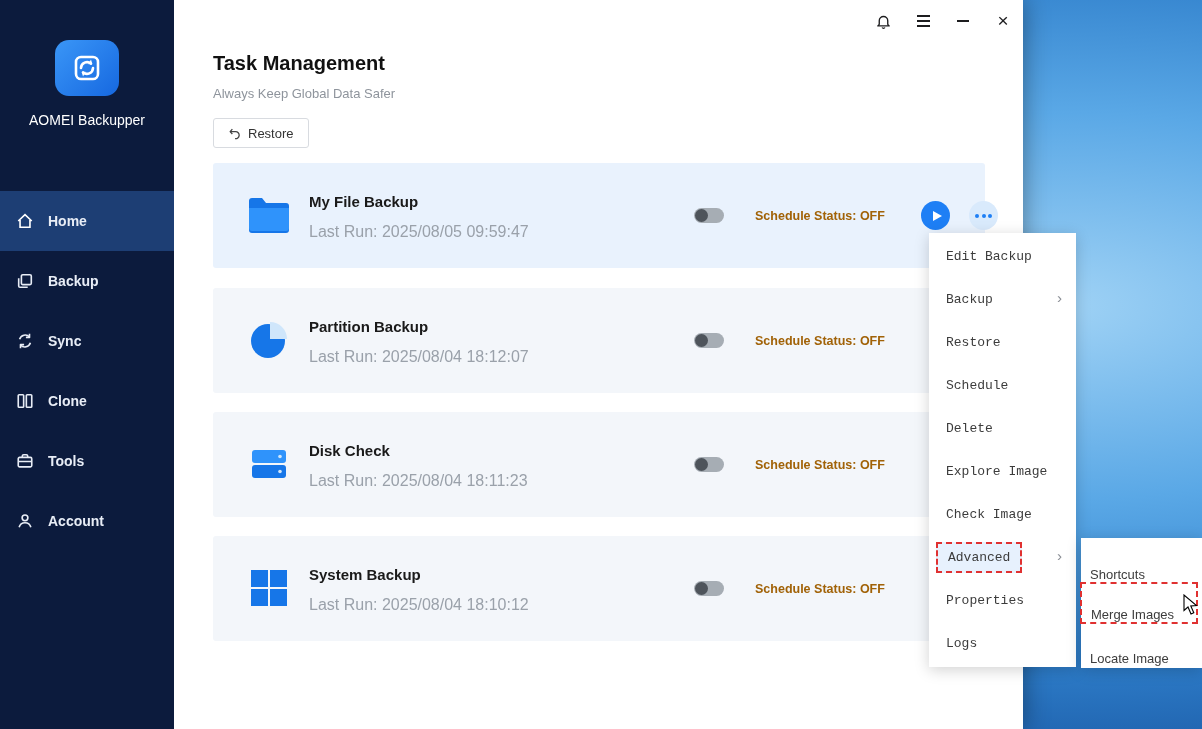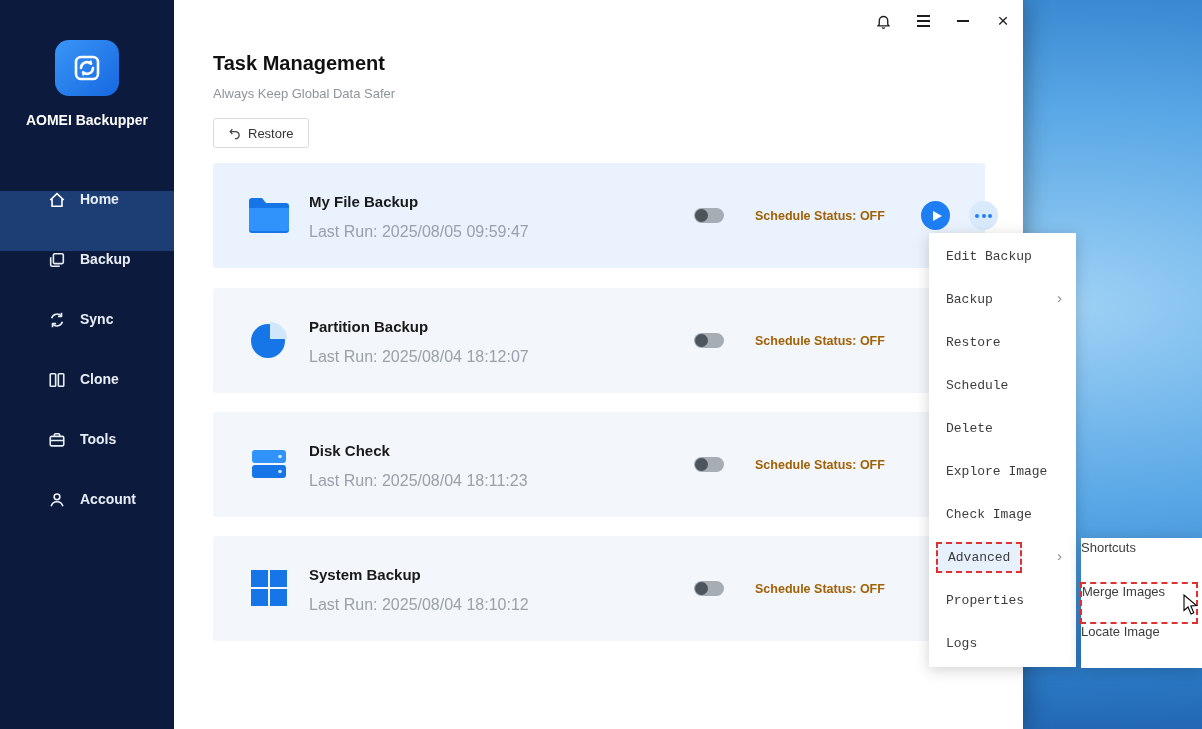--- a/index.html
+++ b/index.html
@@ -14,23 +14,23 @@
   }
 
   
   .app-window { position:absolute; left:0; top:0; width:1023px; height:729px; background:#fff; box-shadow:0 0 24px rgba(0,0,0,.4); }
 
   
   .sidebar { position:absolute; left:0; top:0; width:174px; height:729px; background:#0c1b3d; }
   .logo { width:64px; height:56px; margin:40px auto 0; border-radius:14px;
           background:linear-gradient(135deg,#3a96f7,#1668e0);
           display:flex; align-items:center; justify-content:center; }
-  .app-name { margin-top:16px; text-align:center; color:#fff; font-size:14px; font-weight:700; }
+  .app-name { margin-top:16px; text-align:center; color:#fff; font-size:14px; font-weight:400; }
   .nav { position:absolute; top:191px; left:0; width:174px; }
-  .nav-item { height:60px; display:flex; gap:14px; padding-left:48px;
+  .nav-item { height:60px; display:flex; align-items:center; gap:14px; padding-left:16px;
               color:#e8edf6; font-size:14px; font-weight:600; cursor:default; }
   .nav-item.active { background:#1d3e74; }
   .nav-ic { width:18px; height:18px; display:flex; align-items:center; justify-content:center; }
 
   
   .tb-btn { position:absolute; top:8px; width:30px; height:26px; display:flex; align-items:center; justify-content:center; color:#1d1d1f; font-size:17px; }
   .tb-bell { left:694px; }
   .tb-menu { left:734px; }
   .tb-min  { left:774px; }
   .tb-close{ left:814px; }
@@ -66,21 +66,21 @@
   .ctx-menu { position:absolute; left:929px; top:233px; width:147px; background:#fff;
               box-shadow:0 3px 14px rgba(0,0,0,.18); z-index:10; padding:2px 0; }
   .ctx-item { height:43px; display:flex; align-items:center; padding-left:17px; font-size:13px; color:#3c3c3c; cursor:pointer; position:relative;font-family:Liberation Mono, monospace; }
   .ctx-item .arrow { position:absolute; right:12px; color:#8b8f96; font-size:15px; }
   .ctx-item.hl .label-box { display:inline-block; margin-left:-10px; padding:6px 10px; background:#e7f1fd;
                             border:2px dashed #e03131; }
 
   
   .sub-menu { position:absolute; left:1081px; top:538px; width:121px; background:#fff;
               box-shadow:0 3px 14px rgba(0,0,0,.18); z-index:11; padding:2px 0; }
-  .sub-item { height:42px; display:flex; align-items:flex-start; font-size:13px; color:#3c3c3c; cursor:pointer; }
+  .sub-item { height:42px; display:flex; align-items:flex-end; padding-left:9px; font-size:13px; color:#3c3c3c; cursor:pointer; }
   .sub-item.hl { border:2px dashed #e03131; margin-left:-1px; margin-right:4px; }
 
   .cursor { position:absolute; left:1183px; top:594px; z-index:20; pointer-events:none; }
 </style>
 </head>
 <body>
 
 <div class="desktop"></div>
 
 <div class="app-window">

